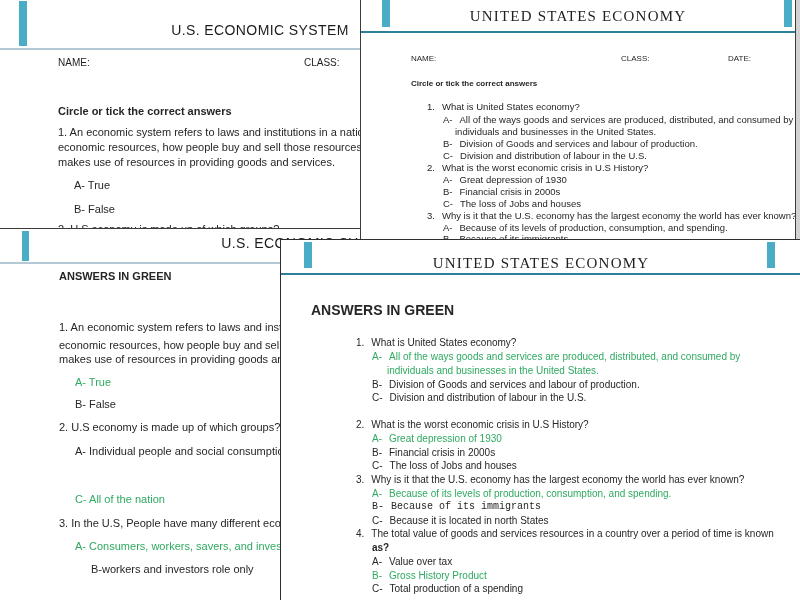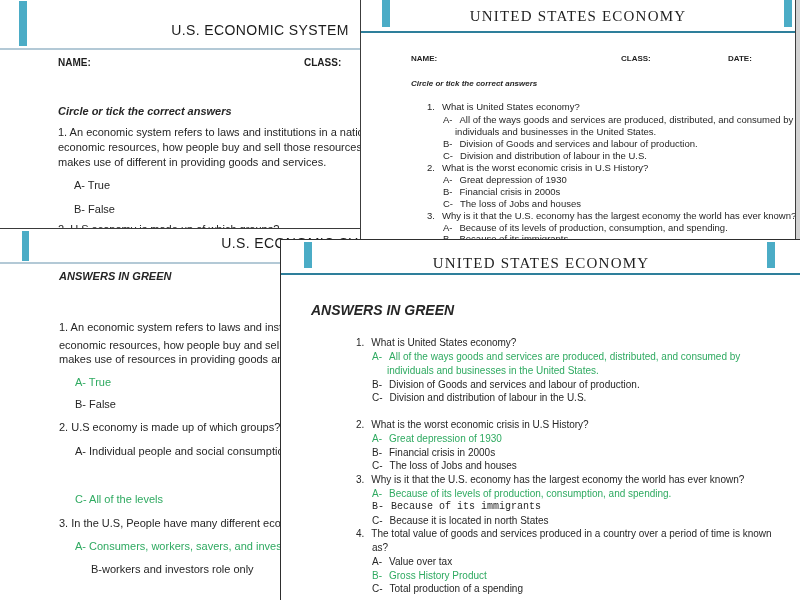--- a/index.html
+++ b/index.html
@@ -22,59 +22,59 @@
     position:absolute;left:0;width:100%;text-align:center;
     font-size:14px;letter-spacing:0.4px;color:#1c1c1c;
   }
   .doc-title-serif{
     position:absolute;left:0;width:100%;text-align:center;
     font-family:"Liberation Serif","DejaVu Serif",serif;
     font-size:15px;letter-spacing:1.2px;color:#1f1f1f;
   }
   .ln{position:absolute;white-space:nowrap;line-height:1.15;color:#262626;}
   .ln .txt{margin-left:7px;}
-  .bi{font-weight:bold;font-style:italic;}
+  .bi{font-weight:bold;}
   .s11{font-size:11px;}
   .s10{font-size:10px;}
   .s95{font-size:9.5px;}
   .s8{font-size:8px;}
   .green{color:#2faa61;}
-  .hdr-label{position:absolute;font-weight:bold;white-space:nowrap;color:#1f1f1f;}
+  .hdr-label{position:absolute;font-weight:normal;white-space:nowrap;color:#1f1f1f;}
 </style>
 </head>
 <body>
 
 <div class="page" id="page1">
   <div class="tealbar" style="left:20px;top:48px;width:8px;height:45px;"></div>
   <div class="doc-title-sans" style="top:69px;">U.S. ECONOMIC SYSTEM</div>
   <div class="rule-light" style="top:95px;"></div>
   <div class="hdr-label s10" style="left:59px;top:104px;">NAME:</div>
   <div class="hdr-label s10" style="left:305px;top:104px;">CLASS:</div>
   <div class="ln bi s11" style="left:59px;top:152px;">Circle or tick the correct answers</div>
   <div class="ln s11" style="left:59px;top:173px;">1.  An economic system refers to laws and institutions in a nation that dete</div>
   <div class="ln s11" style="left:59px;top:188px;">economic resources, how people buy and sell those resources, and how th</div>
-  <div class="ln s11" style="left:59px;top:203px;">makes use of different in providing goods and services.</div>
+  <div class="ln s11" style="left:59px;top:203px;">makes use of resources in providing goods and services.</div>
   <div class="ln s11" style="left:75px;top:226px;">A- True</div>
   <div class="ln s11" style="left:75px;top:250px;">B- False</div>
   <div class="ln s11" style="left:59px;top:270px;">2. U.S economy is made up of which groups?</div>
 </div>
 
 <div class="page" id="page3">
   <div class="tealbar" style="left:23px;top:2px;width:7px;height:30px;"></div>
   <div class="doc-title-sans" style="top:6px;">U.S. ECONOMIC SYSTEM</div>
   <div class="rule-light" style="top:33px;"></div>
   <div class="ln bi s11" style="left:60px;top:41px;">ANSWERS IN GREEN</div>
   <div class="ln s11" style="left:60px;top:92px;">1.  An economic system refers to laws and institutions</div>
   <div class="ln s11" style="left:60px;top:110px;">economic resources, how people buy and sell those re</div>
   <div class="ln s11" style="left:60px;top:124px;">makes use of resources in providing goods and service</div>
   <div class="ln s11 green" style="left:76px;top:147px;">A- True</div>
   <div class="ln s11" style="left:76px;top:169px;">B- False</div>
   <div class="ln s11" style="left:60px;top:192px;">2. U.S economy is made up of which groups?</div>
   <div class="ln s11" style="left:76px;top:216px;">A- Individual people and social consumption</div>
-  <div class="ln s11 green" style="left:76px;top:264px;">C- All of the levels</div>
+  <div class="ln s11 green" style="left:76px;top:264px;">C- All of the nation</div>
   <div class="ln s11" style="left:60px;top:288px;">3. In the U.S, People have many different economic ro</div>
   <div class="ln s11 green" style="left:76px;top:311px;">A- Consumers, workers, savers, and investors role</div>
   <div class="ln s11" style="left:76px;top:334px;padding-left:16px;">B-workers and investors role only</div>
 </div>
 
 <div class="page" id="page2">
   <div class="tealbar" style="left:21px;top:2px;width:8px;height:28px;"></div>
   <div class="tealbar" style="left:423px;top:2px;width:8px;height:28px;"></div>
   <div class="doc-title-serif" style="top:11px;">UNITED STATES ECONOMY</div>
   <div class="rule-dark" style="top:34px;"></div>
@@ -112,18 +112,18 @@
   <div class="ln s10" style="left:75px;top:179px;"><span>2.</span><span class="txt">What is the worst economic crisis in U.S History?</span></div>
   <div class="ln s10 green" style="left:91px;top:193px;"><span>A-</span><span class="txt">Great depression of 1930</span></div>
   <div class="ln s10" style="left:91px;top:207px;"><span>B-</span><span class="txt">Financial crisis in 2000s</span></div>
   <div class="ln s10" style="left:91px;top:220px;"><span>C-</span><span class="txt">The loss of Jobs and houses</span></div>
 
   <div class="ln s10" style="left:75px;top:234px;"><span>3.</span><span class="txt">Why is it that the U.S. economy has the largest economy the world has ever known?</span></div>
   <div class="ln s10 green" style="left:91px;top:248px;"><span>A-</span><span class="txt">Because of its levels of production, consumption, and spending.</span></div>
   <div class="ln s10" style="left:91px;top:261px;font-family:Liberation Mono, monospace;"><span>B-</span><span class="txt">Because of its immigrants</span></div>
   <div class="ln s10" style="left:91px;top:275px;"><span>C-</span><span class="txt">Because it is located in north States</span></div>
 
-  <div class="ln s10" style="left:75px;top:288px;"><span>4.</span><span class="txt">The total value of goods and services produced in a country over a period of time is known</span></div>
-  <div class="ln s10" style="left:91px;top:302px;">as?</div>
+  <div class="ln s10" style="left:75px;top:288px;"><span>4.</span><span class="txt">The total value of goods and services resources in a country over a period of time is known</span></div>
+  <div class="ln s10" style="left:91px;top:302px;font-weight:bold;">as?</div>
   <div class="ln s10" style="left:91px;top:316px;"><span>A-</span><span class="txt">Value over tax</span></div>
   <div class="ln s10 green" style="left:91px;top:330px;"><span>B-</span><span class="txt">Gross History Product</span></div>
   <div class="ln s10" style="left:91px;top:343px;"><span>C-</span><span class="txt">Total production of a spending</span></div>
 </div>
 
 </body></html>

